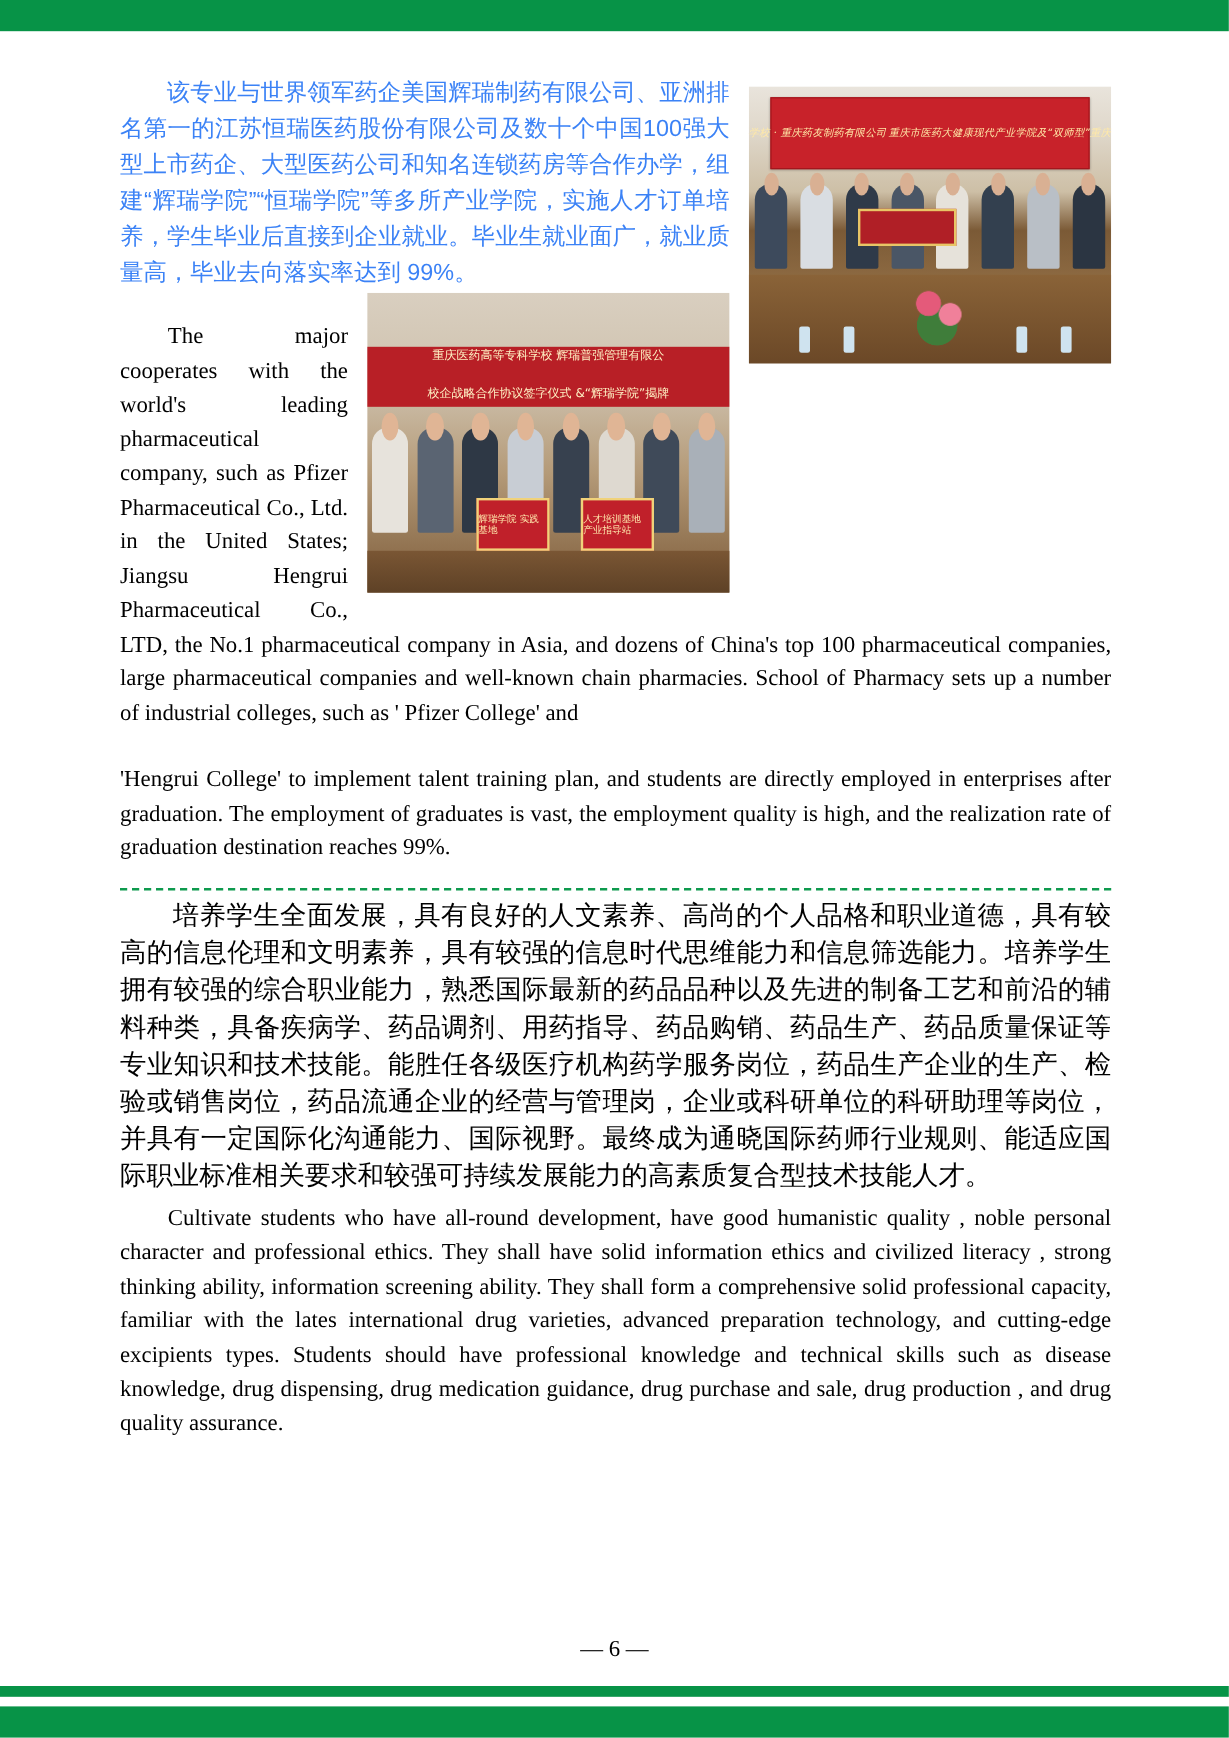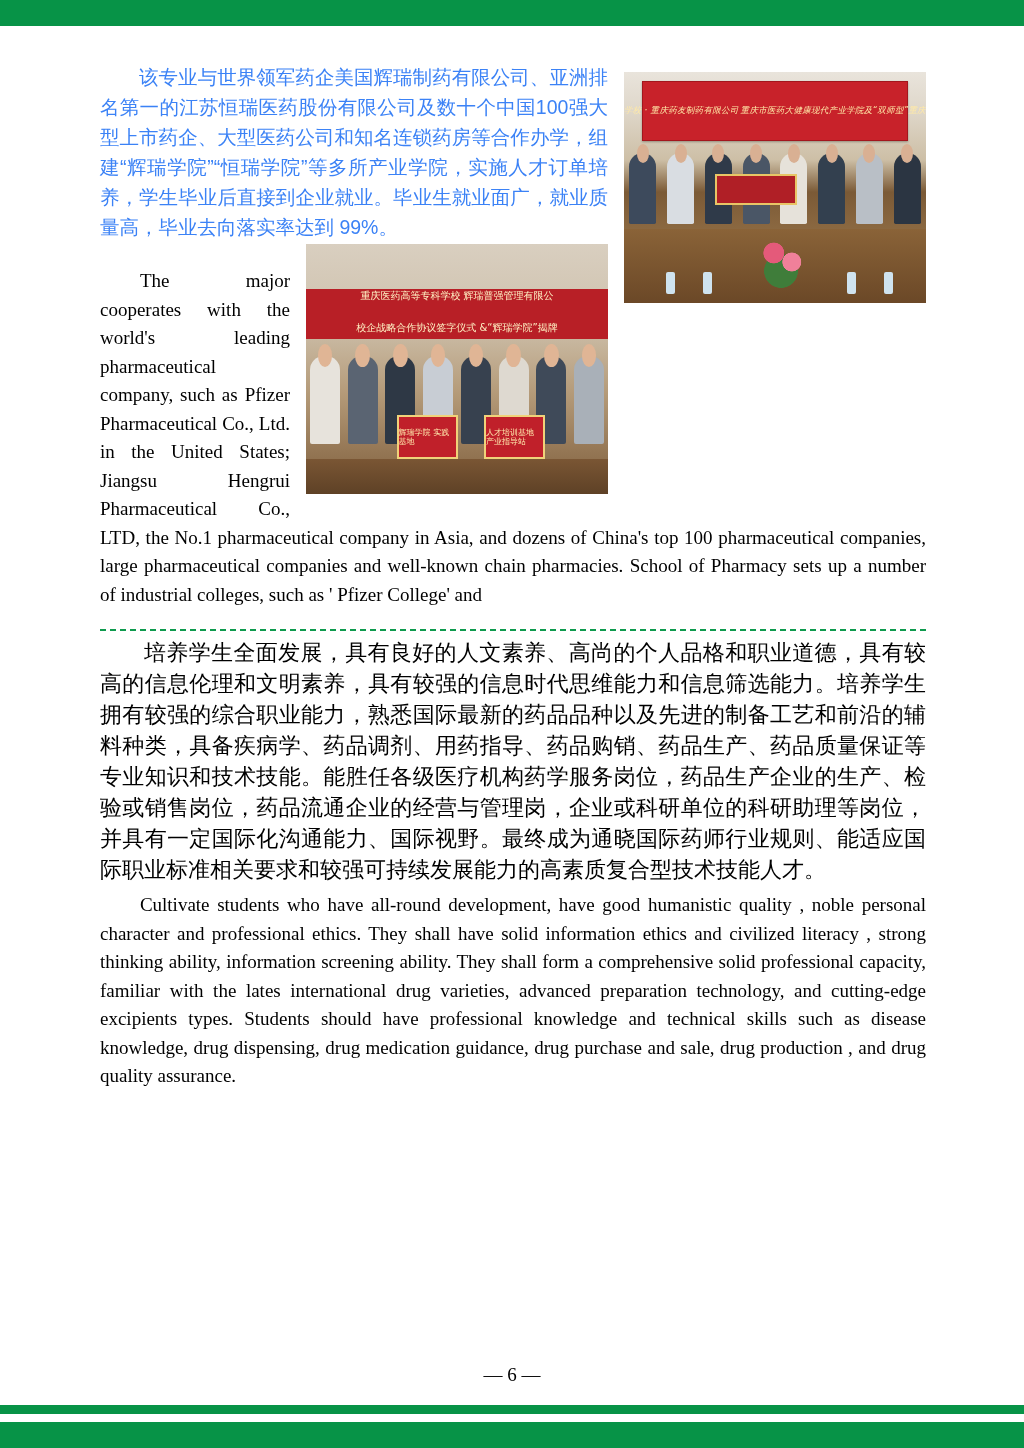--- a/index.html
+++ b/index.html
@@ -368,20 +368,21 @@
           <div class="p2-person" style="background:#a9b0b8"></div>
         </div>
         <div class="p2-table"></div>
         <div class="p2-sign left">辉瑞学院 实践基地</div>
         <div class="p2-sign right">人才培训基地 产业指导站</div>
       </div>
     </div>
 
     <p class="en">The major cooperates with the world's leading pharmaceutical company, such as Pfizer Pharmaceutical Co., Ltd. in the United States; Jiangsu Hengrui Pharmaceutical Co., LTD, the No.1 pharmaceutical company in Asia, and dozens of China's top 100 pharmaceutical companies, large pharmaceutical companies and well-known chain pharmacies. School of Pharmacy sets up a number of industrial colleges, such as ' Pfizer College' and</p>
     <div class="clear"></div>
+    <p class="en noindent">'Hengrui College' to implement talent training plan, and students are directly employed in enterprises after graduation. The employment of graduates is vast, the employment quality is high, and the realization rate of graduation destination reaches 99%.</p>
 
     <div class="divider"></div>
 
 
     <p class="zh-body">培养学生全面发展，具有良好的人文素养、高尚的个人品格和职业道德，具有较高的信息伦理和文明素养，具有较强的信息时代思维能力和信息筛选能力。培养学生拥有较强的综合职业能力，熟悉国际最新的药品品种以及先进的制备工艺和前沿的辅料种类，具备疾病学、药品调剂、用药指导、药品购销、药品生产、药品质量保证等专业知识和技术技能。能胜任各级医疗机构药学服务岗位，药品生产企业的生产、检验或销售岗位，药品流通企业的经营与管理岗，企业或科研单位的科研助理等岗位，并具有一定国际化沟通能力、国际视野。最终成为通晓国际药师行业规则、能适应国际职业标准相关要求和较强可持续发展能力的高素质复合型技术技能人才。</p>
     <p class="en" style="margin-top:6px">Cultivate students who have all-round development, have good humanistic quality , noble personal character and professional ethics. They shall have solid information ethics and civilized literacy , strong thinking ability, information screening ability. They shall form  a  comprehensive  solid professional capacity,  familiar  with  the  lates  international  drug  varieties, advanced  preparation technology, and cutting-edge excipients  types. Students should  have professional knowledge and  technical  skills   such as disease knowledge,  drug dispensing, drug  medication  guidance, drug purchase and sale, drug production , and drug quality  assurance.</p>
 
   </div>
 
   <div class="page-number">— 6 —</div>

